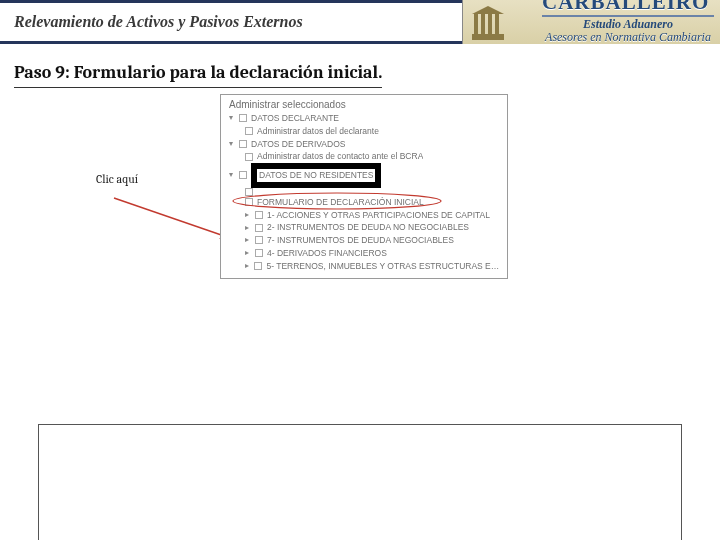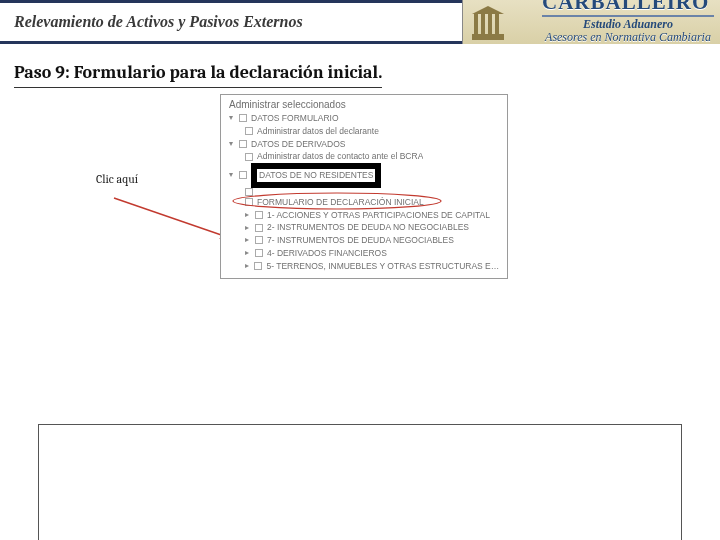--- a/index.html
+++ b/index.html
@@ -237,21 +237,21 @@
   </svg>
 
   
   <div class="tree-box" style="position:absolute;">
     <div class="tree-title">Administrar seleccionados</div>
     <div class="tree-list">
 
       <div class="tree-row lvl0">
         <span class="tick">▾</span>
         <span class="chk"></span>
-        <span class="label">DATOS FORMULARIO</span>
+        <span class="label">DATOS DECLARANTE</span>
       </div>
       <div class="tree-row lvl1">
         <span class="chk"></span>
         <span class="label">Administrar datos del declarante</span>
       </div>
 
       <div class="tree-row lvl0">
         <span class="tick">▾</span>
         <span class="chk"></span>
         <span class="label">DATOS DE DERIVADOS</span>

